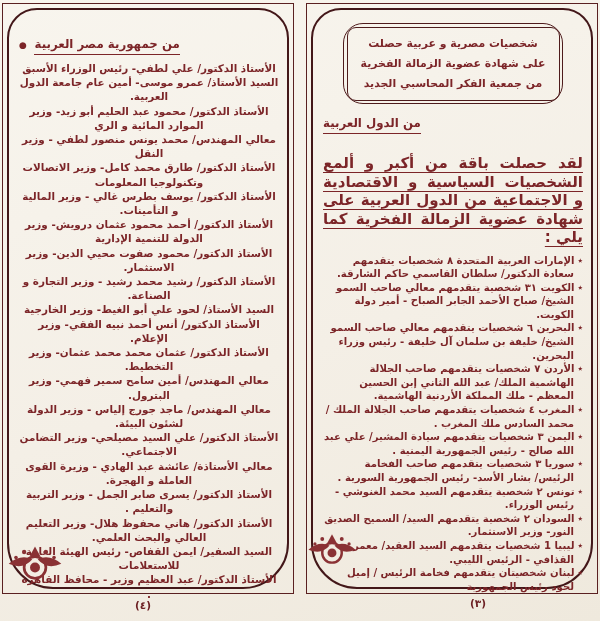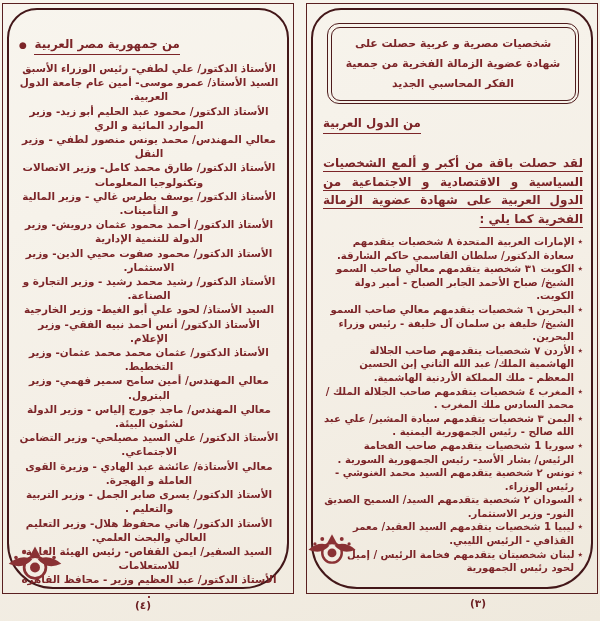--- a/index.html
+++ b/index.html
@@ -38,31 +38,31 @@
     border-bottom:1.6px solid #7c2528;
     padding-bottom:2px;
   }
   .heading-row { margin-bottom:6px; }
   .heading-bullet { font-size:9px; vertical-align:middle; margin-right:4px; }
 
   ul { list-style:none; }
   .plain-list li { margin:0;text-align:center; }
 
   .title-box-outer {
-    width:252px; margin:4px auto 0 auto;
-    border:1.6px solid #4e1b1c; border-radius:12px; padding:2.5px;
+    width:220px; margin:4px auto 0 auto;
+    border:1.6px solid #4e1b1c; border-radius:20px; padding:2.5px;
   }
   .title-box-inner {
     border:1.4px solid #4e1b1c; border-radius:9px;
     padding:6px 10px;
     text-align:center; font-size:10.9px; line-height:20px;
   }
   .arab-heading-row { margin-top:12px; margin-bottom:7px;text-decoration:underline; }
   .intro {
-    font-size:12px; line-height:18.5px;
+    font-size:15px; line-height:18.5px;
     text-align:justify;
     text-decoration:underline;
     text-underline-offset:3.5px;
     margin-bottom:7px;
     margin-top:20px;
   }
   .star-list li { padding-right:9px; text-indent:-9px; margin:0; }
   .star { margin-left:3px; }
 
   .emblem { position:absolute; z-index:3; }
@@ -190,21 +190,21 @@
           <li class="line">
             <span class="star">٭</span><span>المغرب ٤ شخصيات يتقدمهم صاحب الجلالة الملك / محمد السادس ملك المغرب .</span>
           </li>
 
           <li class="line">
             <span class="star">٭</span><span>اليمن ٣ شخصيات يتقدمهم سيادة المشير/ علي عبد الله صالح - رئيس الجمهورية اليمنية .</span>
           </li>
 
 
           <li class="line">
-            <span class="star">٭</span><span>سوريا 1 شخصيات يتقدمهم صاحب الفخامة الرئيس/ بشار الأسد- رئيس الجمهورية السورية .</span>
+            <span class="star">٭</span><span>سوريا ٣ شخصيات يتقدمهم صاحب الفخامة الرئيس/ بشار الأسد- رئيس الجمهورية السورية .</span>
           </li>
 
           <li class="line">
             <span class="star">٭</span><span>تونس ٢ شخصية يتقدمهم السيد محمد الغنوشي - رئيس الوزراء.</span>
           </li>
 
           <li class="line">
             <span class="star">٭</span><span>السودان ٢ شخصية يتقدمهم السيد/ السميح الصديق النور- وزير الاستثمار.</span>
           </li>
 

